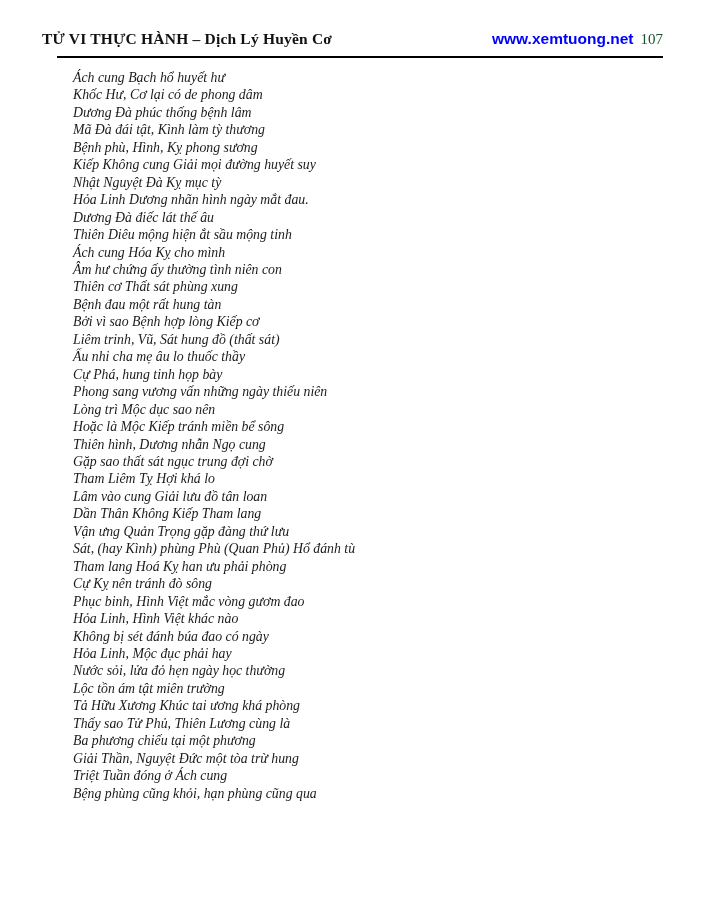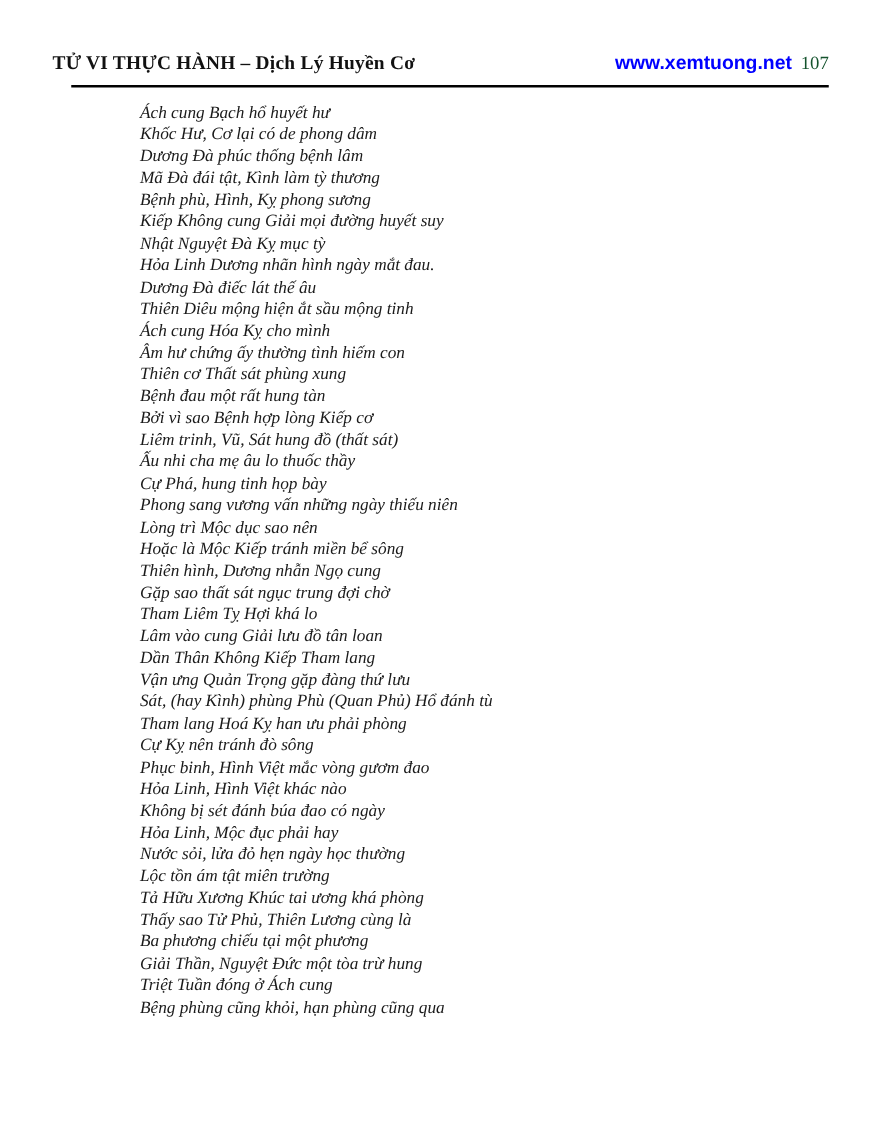--- a/index.html
+++ b/index.html
@@ -9,21 +9,21 @@
     height: 913px;
     margin: 0 auto;
     background: #ffffff;
     box-sizing: border-box;
     overflow: hidden;
   }
   .header {
     display: flex;
     justify-content: space-between;
     align-items: flex-end;
-    padding: 42px 42px 0 42px;
+    padding: 30px 42px 0 42px;
   }
   .header-title {
     font-family: "Liberation Serif", "DejaVu Serif", serif;
     font-weight: bold;
     font-size: 15.5px;
     color: #111111;
     letter-spacing: 0.2px;
     white-space: nowrap;
   }
   .header-right {
@@ -43,21 +43,21 @@
     font-family: "Liberation Serif", "DejaVu Serif", serif;
     font-size: 15px;
     color: #14532d;
   }
   .header-rule {
     border: none;
     border-top: 2px solid #000000;
     margin: 8px 42px 0 57px;
   }
   .verse {
-    margin: 11px 0 0 112px;
+    margin: 11px 0 0 73px;
   }
   .verse-line {
     font-family: "Liberation Serif", "DejaVu Serif", serif;
     font-style: italic;
     font-size: 13.8px;
     line-height: 17.45px;
     color: #1a1a1a;
     white-space: nowrap;
   }
 </style>
@@ -78,21 +78,21 @@
       <div class="verse-line">Khốc Hư, Cơ lại có de phong dâm</div>
       <div class="verse-line">Dương Đà phúc thống bệnh lâm</div>
       <div class="verse-line">Mã Đà đái tật, Kình làm tỳ thương</div>
       <div class="verse-line">Bệnh phù, Hình, Kỵ phong sương</div>
       <div class="verse-line">Kiếp Không cung Giải mọi đường huyết suy</div>
       <div class="verse-line">Nhật Nguyệt Đà Kỵ mục tỳ</div>
       <div class="verse-line">Hỏa Linh Dương nhãn hình ngày mắt đau.</div>
       <div class="verse-line">Dương Đà điếc lát thế âu</div>
       <div class="verse-line">Thiên Diêu mộng hiện ắt sầu mộng tinh</div>
       <div class="verse-line">Ách cung Hóa Kỵ cho mình</div>
-      <div class="verse-line">Âm hư chứng ấy thường tình hiếm con</div>
+      <div class="verse-line">Âm hư chứng ấy thường tình niên con</div>
       <div class="verse-line">Thiên cơ Thất sát phùng xung</div>
       <div class="verse-line">Bệnh đau một rất hung tàn</div>
       <div class="verse-line">Bởi vì sao Bệnh hợp lòng Kiếp cơ</div>
       <div class="verse-line">Liêm trinh, Vũ, Sát hung đồ (thất sát)</div>
       <div class="verse-line">Ấu nhi cha mẹ âu lo thuốc thầy</div>
       <div class="verse-line">Cự Phá, hung tinh họp bày</div>
       <div class="verse-line">Phong sang vương vấn những ngày thiếu niên</div>
       <div class="verse-line">Lòng trì Mộc dục sao nên</div>
       <div class="verse-line">Hoặc là Mộc Kiếp tránh miền bể sông</div>
       <div class="verse-line">Thiên hình, Dương nhẫn Ngọ cung</div>

